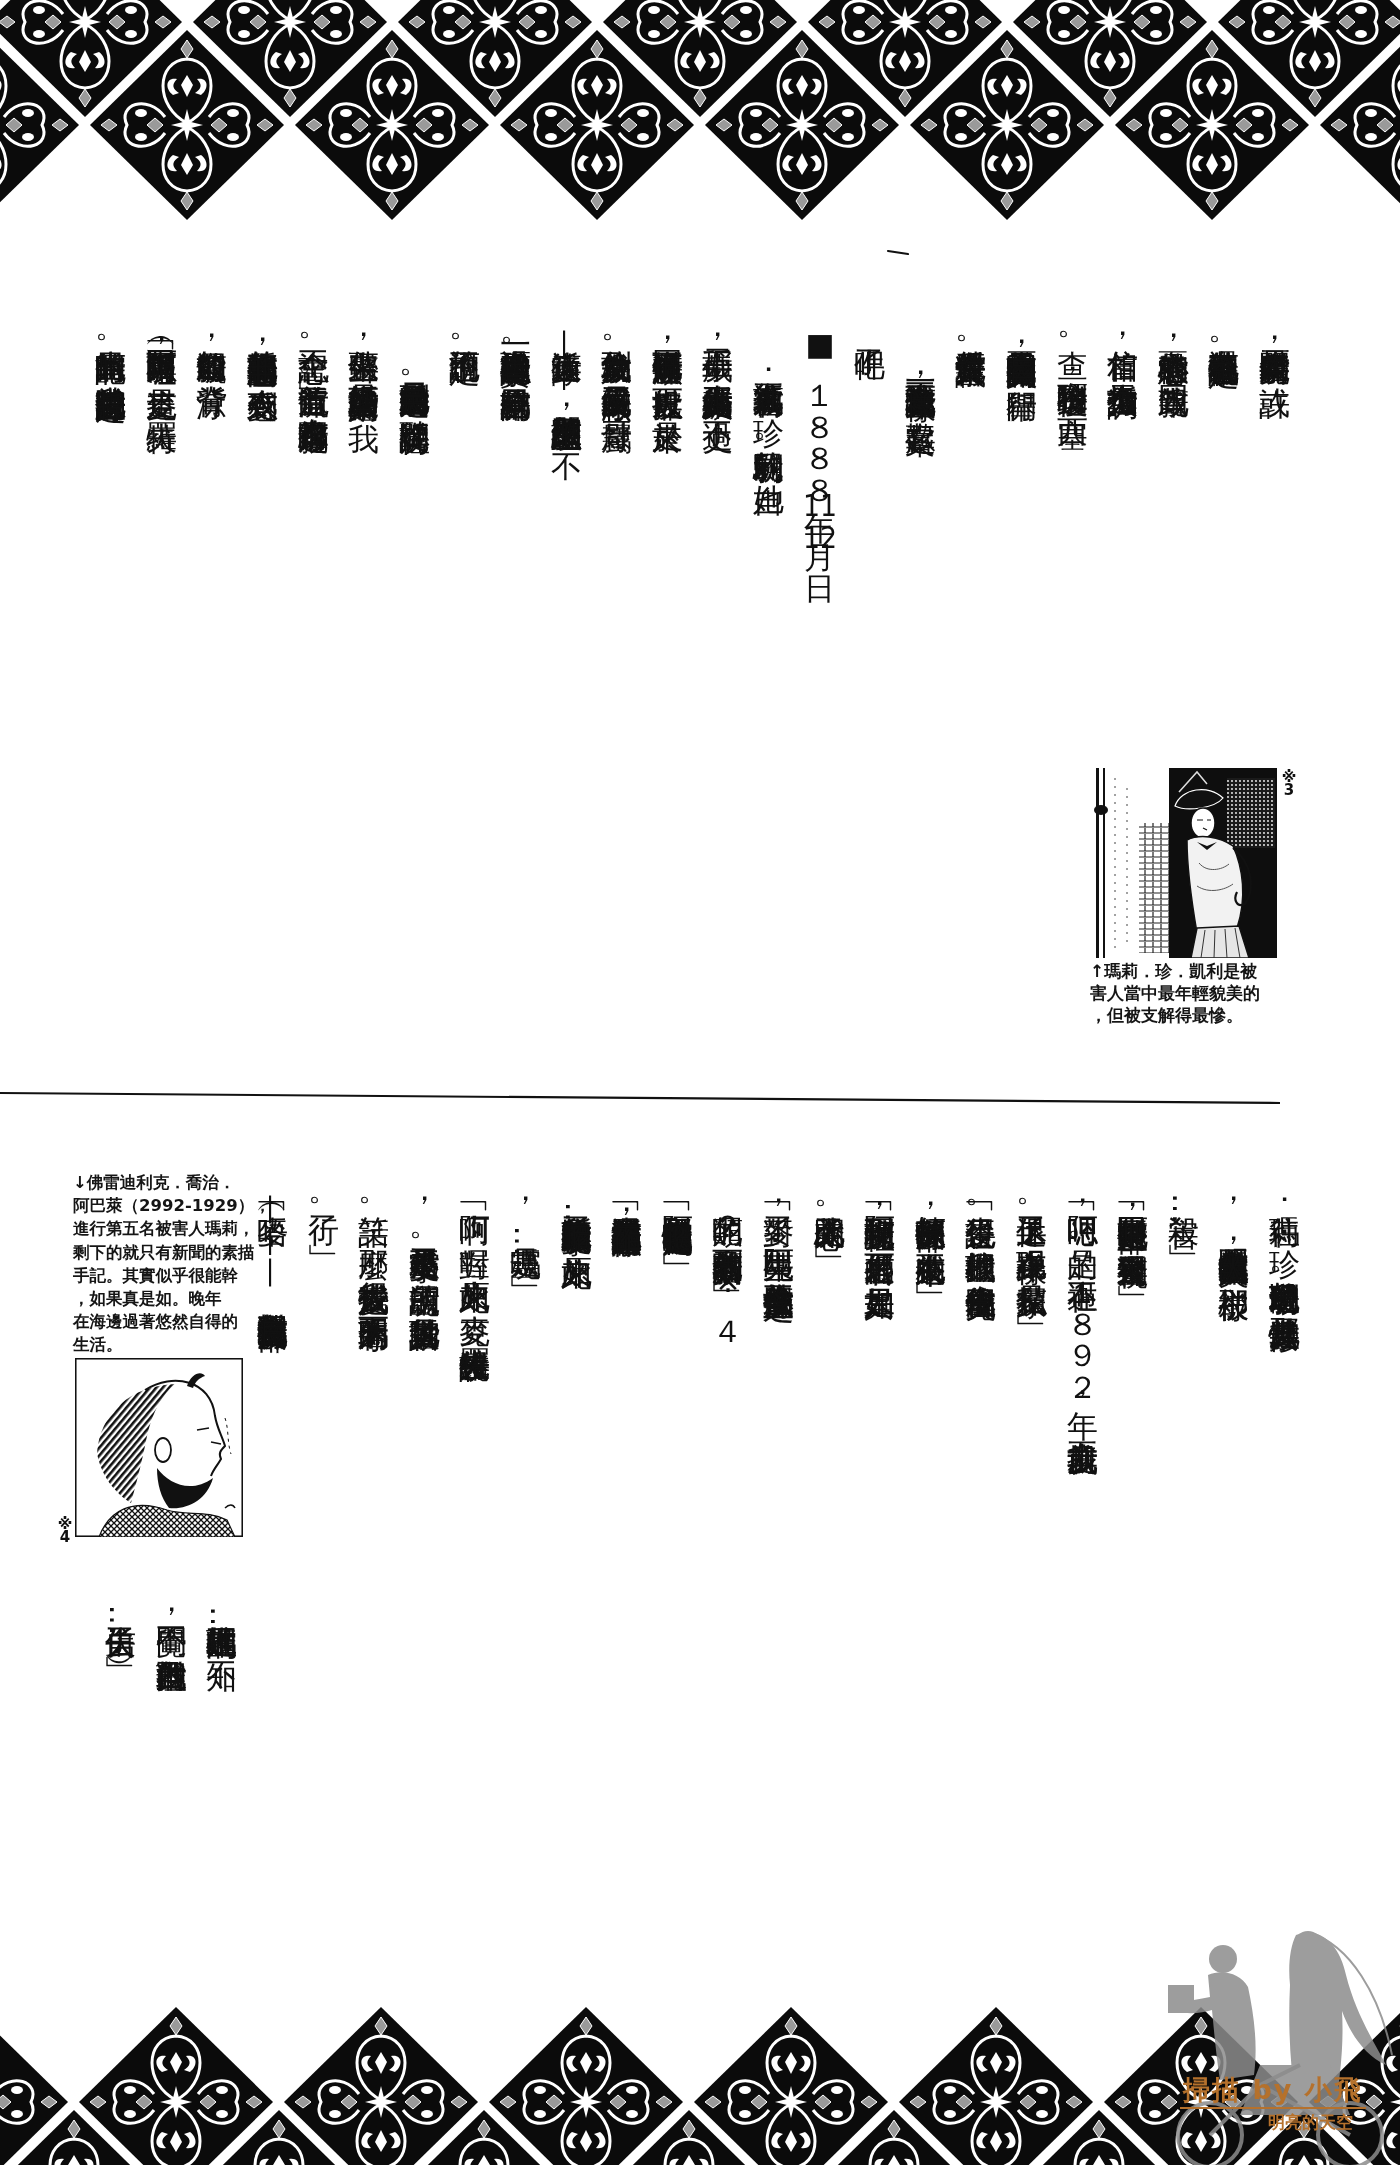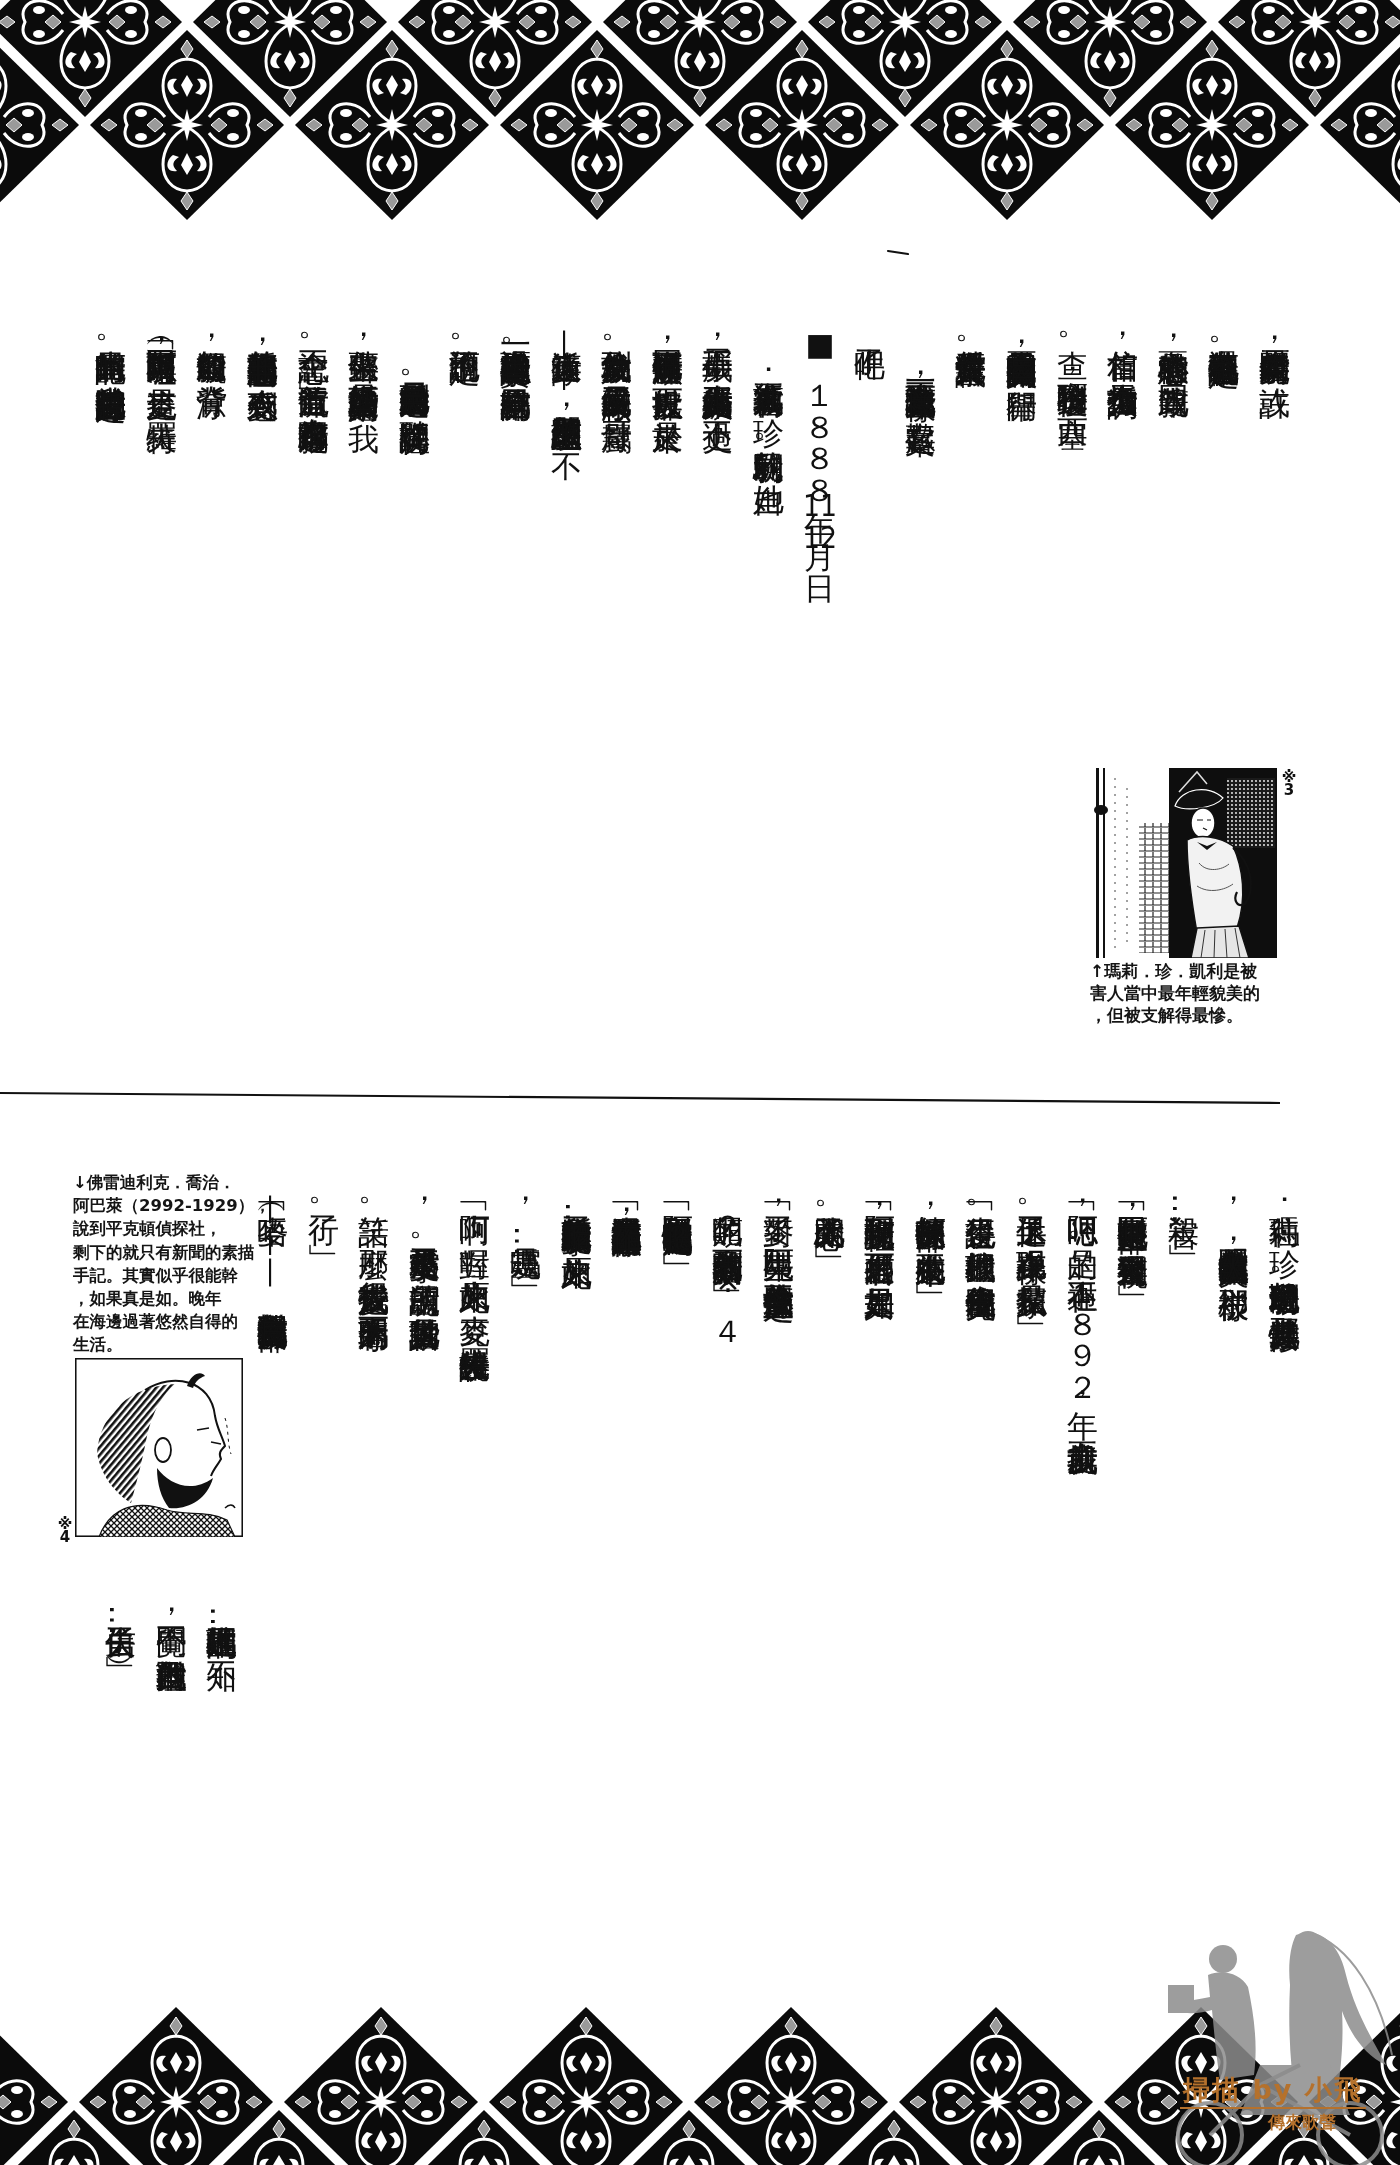--- a/index.html
+++ b/index.html
@@ -228,21 +228,21 @@
     <div class="col" style="left:257px;top:1192px">麥「（唔———我對這個人會成為平克頓歐洲分部局長</div>
     <div class="col" style="left:206px;top:1602px">的推理是正確的嗎…不知</div>
     <div class="col" style="left:156px;top:1602px">不覺間，我對自己的推理</div>
     <div class="col" style="left:105px;top:1602px">失去自信了…）」</div>
   </section>
 
   <figure style="margin:0">
     <figcaption class="caption lower" style="left:73px;top:1171px">
       <div>↓佛雷迪利克．喬治．</div>
       <div>阿巴萊（2992-1929），</div>
-      <div>說到平克頓偵探社，</div>
+      <div>進行第五名被害人瑪莉，</div>
       <div>剩下的就只有新聞的素描</div>
       <div>手記。其實似乎很能幹</div>
       <div>，如果真是如。晚年</div>
       <div>在海邊過著悠然自得的</div>
       <div>生活。</div>
     </figcaption>
     <svg class="figure-box" style="left:75px;top:1358px;width:168px;height:179px" viewBox="0 0 168 179">
       <defs>
         <pattern id="hatch" width="5" height="5" patternUnits="userSpaceOnUse" patternTransform="rotate(40)">
           <rect width="5" height="5" fill="#ffffff"></rect>
@@ -301,15 +301,15 @@
       <path d="M110,150 L180,150 L200,200 L90,200 Z"></path>
     </g>
     <g fill="none" stroke="#8c8c8c" stroke-width="4" opacity="0.85">
       <circle cx="60" cy="220" r="32"></circle>
       <circle cx="200" cy="220" r="32"></circle>
       <path d="M60,220 L110,170 L200,220 M110,170 L150,150"></path>
     </g>
   </svg>
   <div class="wm-credit" style="color:#b5712c">掃描 by 小飛</div>
   <div class="wm-rule" style="background:#b5712c"></div>
-  <div class="wm-sub" style="color:#b5712c">傳來歌聲</div>
+  <div class="wm-sub" style="color:#b5712c">明亮的天空</div>
 
 </div>
 
 </body></html>

